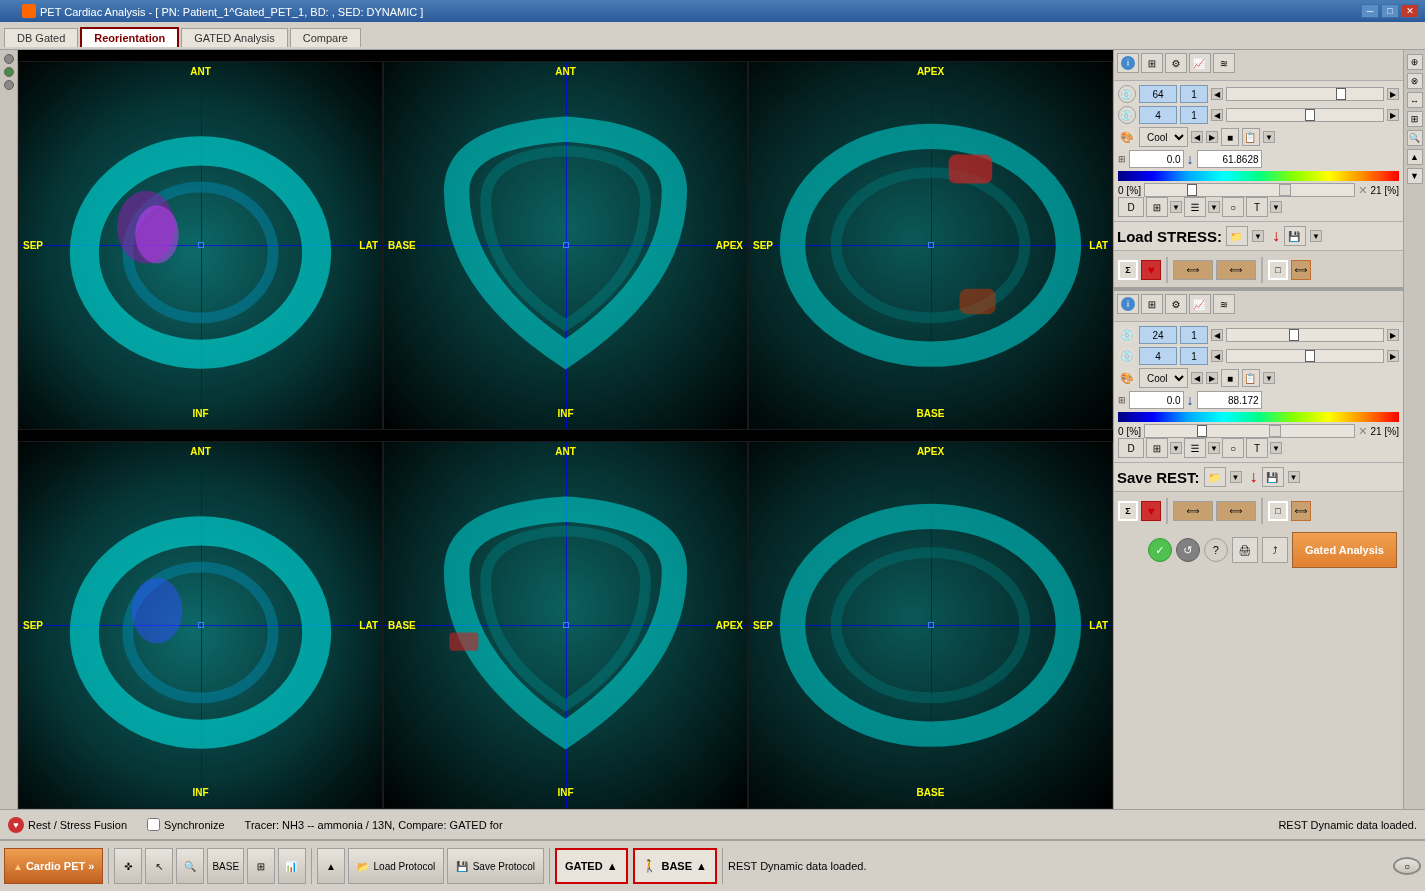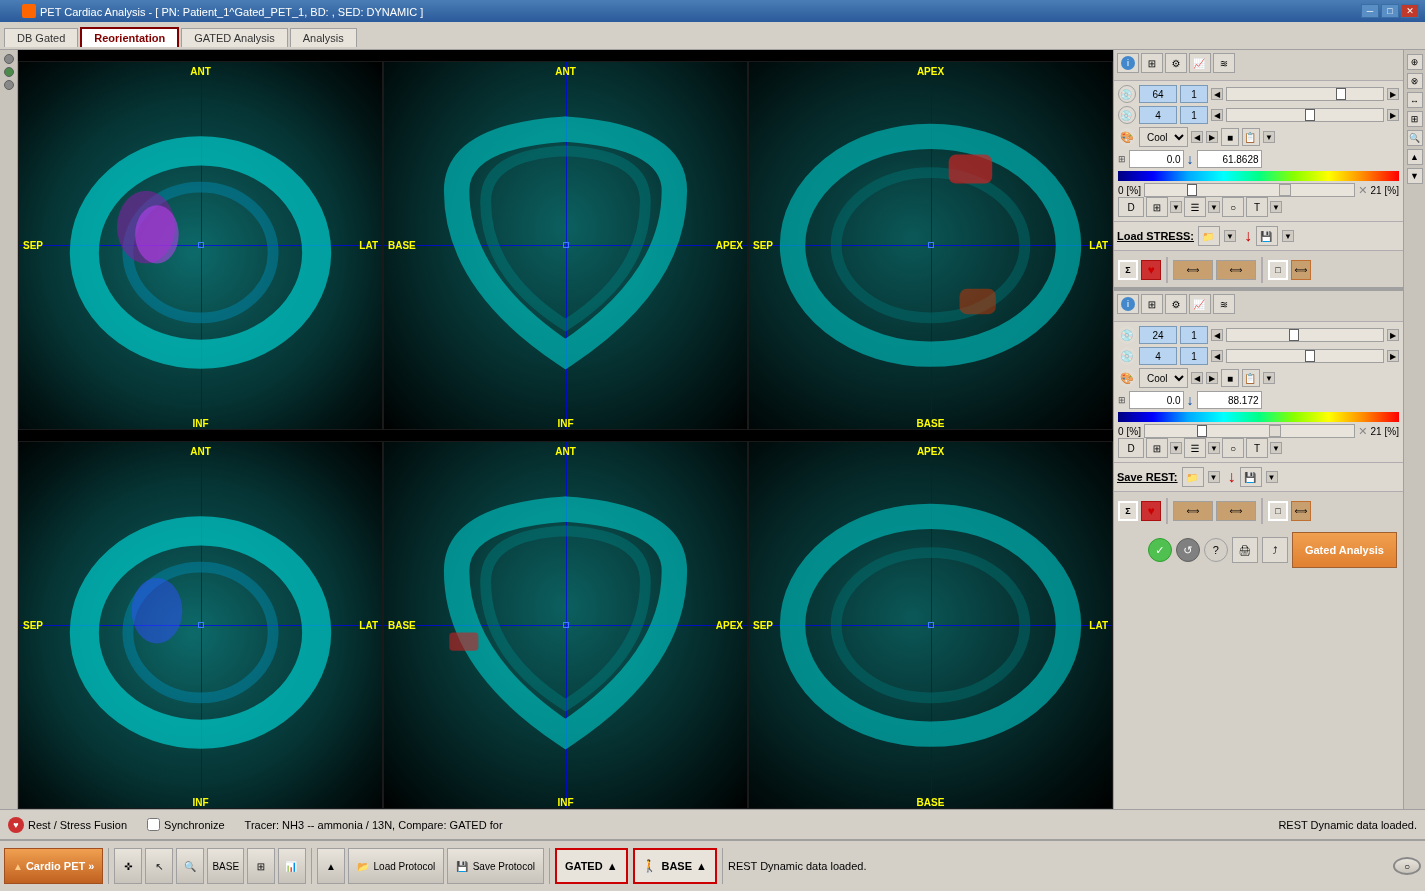--- a/index.html
+++ b/index.html
@@ -70,21 +70,21 @@
       border: 1px solid #4080ff;
       background: transparent;
     }
 
     .img-label {
       position: absolute; color: #ffff00; font-size: 10px; font-weight: bold;
     }
     .img-label.top-center { top: 4px; left: 50%; transform: translateX(-50%); }
     .img-label.left-mid { top: 50%; left: 4px; transform: translateY(-50%); }
     .img-label.right-mid { top: 50%; right: 4px; transform: translateY(-50%); }
-    .img-label.bottom-center { bottom: 0; left: 50%; transform: translateX(-50%); }
+    .img-label.bottom-center { bottom: 10px; left: 50%; transform: translateX(-50%); }
 
     
     .right-panel {
       width: 290px; background: #d4d0c8; border-left: 1px solid #a0a0a0;
       display: flex; flex-direction: column; overflow-y: auto;
     }
 
     .rp-toolbar {
       display: flex; align-items: center; gap: 2px; margin-bottom: 4px;
     }
@@ -132,21 +132,21 @@
     }
 
     .bottom-toolbar-row {
       display: flex; align-items: center; gap: 2px;
     }
 
     .load-section {
       display: flex; align-items: center; gap: 4px;
       padding: 4px 3px; background: #ddd8d0;
     }
-    .load-label { font-size: 11px; font-weight: bold; text-decoration: underline; }
+    .load-label { font-size: 15px; font-weight: bold; }
     .load-btn {
       width: 22px; height: 20px; background: #e0dcd4; border: 1px solid #a0a0a0;
       cursor: pointer; display: flex; align-items: center; justify-content: center;
       font-size: 10px;
     }
 
     .action-row {
       display: flex; align-items: center; gap: 3px; padding: 4px;
     }
 
@@ -263,21 +263,21 @@
     <div class="title-btn">─</div>
     <div class="title-btn">□</div>
     <div class="title-btn close">✕</div>
   </div>
 </div>
 
 <div class="tab-bar">
   <div class="tab">DB Gated</div>
   <div class="tab active">Reorientation</div>
   <div class="tab">GATED Analysis</div>
-  <div class="tab">Analysis</div>
+  <div class="tab">Compare</div>
 </div>
 
 <div class="main-layout">
 
   <div class="left-strip">
     <div class="side-dot"></div>
     <div class="side-dot active"></div>
     <div class="side-dot"></div>
   </div>
 

